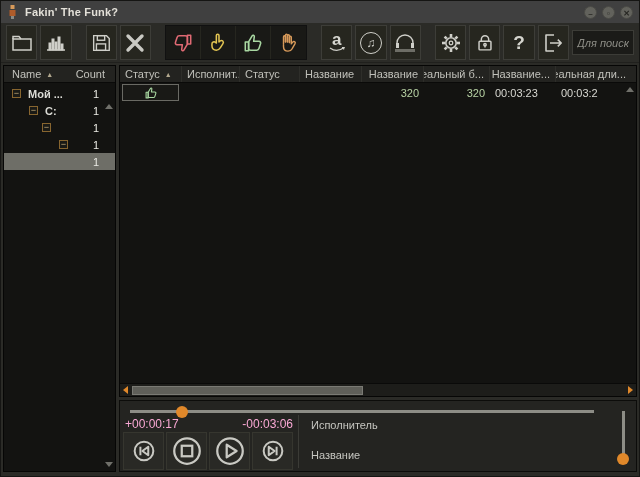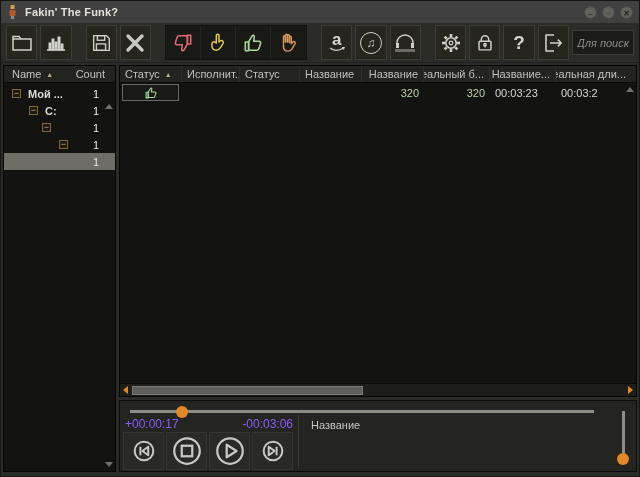--- a/index.html
+++ b/index.html
@@ -100,21 +100,21 @@
   .h-arrow-l { width: 0; height: 0; border-top: 4px solid transparent; border-bottom: 4px solid transparent; border-right: 5px solid #e0882a; }
   .h-arrow-r { width: 0; height: 0; border-top: 4px solid transparent; border-bottom: 4px solid transparent; border-left: 5px solid #e0882a; }
   .h-track { flex: 1; height: 9px; margin: 0 4px; position: relative; }
   .h-thumb { position: absolute; left: 0; top: 0; height: 9px; width: 47%; background: #5f5f59; border: 1px solid #7a7a74; }
 
   
   .player { height: 72px; background: #242421; border: 1px solid #0c0c0a; position: relative; display: flex; }
   .seek-track { position: absolute; left: 10px; right: 42px; top: 9px; height: 3px; background: #8d8d86; }
   .seek-handle { position: absolute; top: -4.5px; left: 10%; width: 12px; height: 12px; border-radius: 50%; background: #e0882a; }
   .p-left { width: 178px; margin-top: 16px; display: flex; flex-direction: column; flex: none; }
-  .times { height: 15px; display: flex; justify-content: space-between; align-items: center; padding: 0 5px; font-size: 12px; color: #8b5cf6; }
+  .times { height: 15px; display: flex; justify-content: space-between; align-items: center; padding: 0 5px; font-size: 12px; color: #f9a8d4; }
   .transport { flex: 1; display: flex; padding: 1px 3px 3px; gap: 2px; }
   .pbtn { width: 41px; flex: none; background: #292925; border: 1px solid #36362f; display: flex; align-items: center; justify-content: center; }
   .p-divider { width: 1px; background: #3b3b36; margin: 14px 0 3px; }
   .p-fields { flex: 1; padding: 18px 0 0 12px; color: #c6c6c0; min-width: 0; }
   .field-artist { height: 30px; }
   .p-volume { width: 26px; position: relative; flex: none; }
   .vol-track { position: absolute; right: 11px; top: 10px; bottom: 12px; width: 3px; background: #8d8d86; }
   .vol-handle { position: absolute; right: 7px; bottom: 6px; width: 12px; height: 12px; border-radius: 50%; background: #e0882a; }
 </style>
 </head>
@@ -412,20 +412,21 @@
                 <line x1="14.7" y1="8.8" x2="14.7" y2="15.2"></line>
               </svg>
             </span>
           </div>
         </div>
       </div>
 
       <div class="p-divider"></div>
 
       <div class="p-fields">
+        <div class="field-artist">Исполнитель</div>
         <div>Название</div>
       </div>
 
       <div class="p-volume">
         <div class="vol-track"></div>
         <div class="vol-handle"></div>
       </div>
     </div>
 
   </div>

